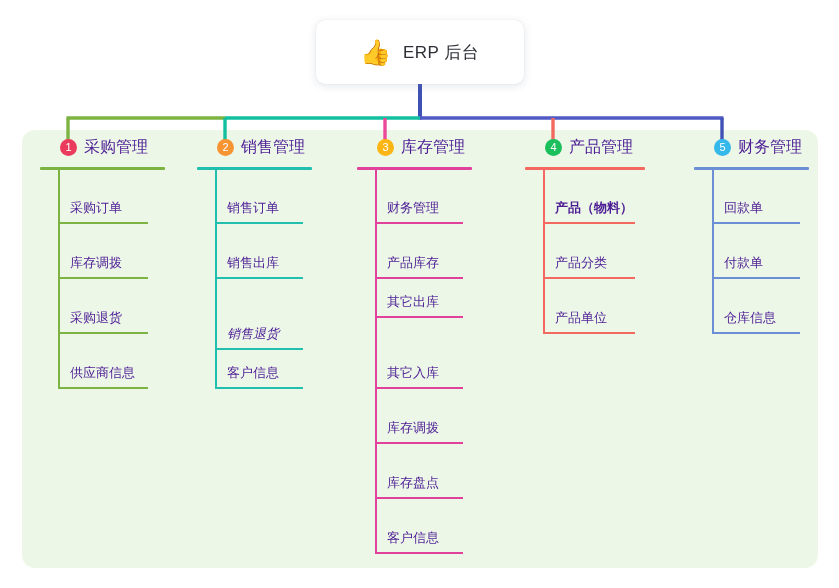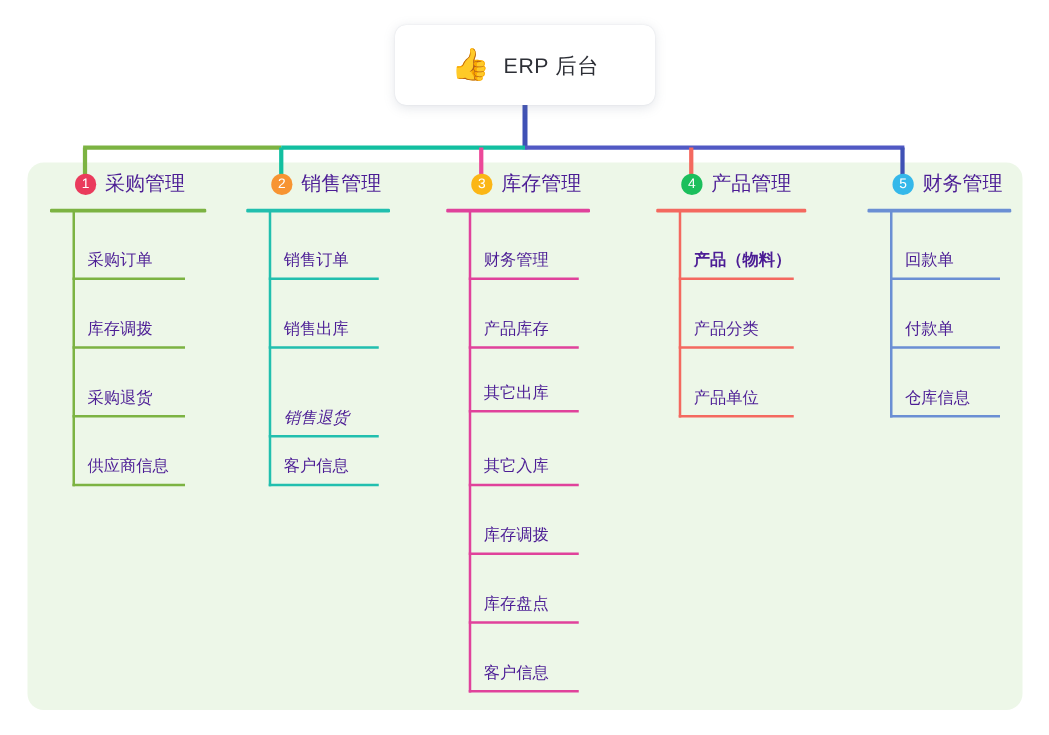--- a/index.html
+++ b/index.html
@@ -225,21 +225,21 @@
         <span class="head-rule" style="width: 115px; top: 37px; background: rgb(224, 66, 155);"></span>
         <span class="spine" style="top: 39px; height: 385px; background: rgb(224, 66, 155);"></span>
         <div class="leaf" style="top: 58px; height: 36px; width: 128px;">
           <span class="leaf-label">财务管理</span>
           <span class="leaf-rule" style="width: 88px; background: rgb(224, 66, 155);"></span>
         </div>
         <div class="leaf" style="top: 113px; height: 36px; width: 128px;">
           <span class="leaf-label">产品库存</span>
           <span class="leaf-rule" style="width: 88px; background: rgb(224, 66, 155);"></span>
         </div>
-        <div class="leaf" style="top: 164px; height: 36px; width: 128px;">
+        <div class="leaf" style="top: 152px; height: 36px; width: 128px;">
           <span class="leaf-label">其它出库</span>
           <span class="leaf-rule" style="width: 88px; background: rgb(224, 66, 155);"></span>
         </div>
         <div class="leaf" style="top: 223px; height: 36px; width: 128px;">
           <span class="leaf-label">其它入库</span>
           <span class="leaf-rule" style="width: 88px; background: rgb(224, 66, 155);"></span>
         </div>
         <div class="leaf" style="top: 278px; height: 36px; width: 128px;">
           <span class="leaf-label">库存调拨</span>
           <span class="leaf-rule" style="width: 88px; background: rgb(224, 66, 155);"></span>

